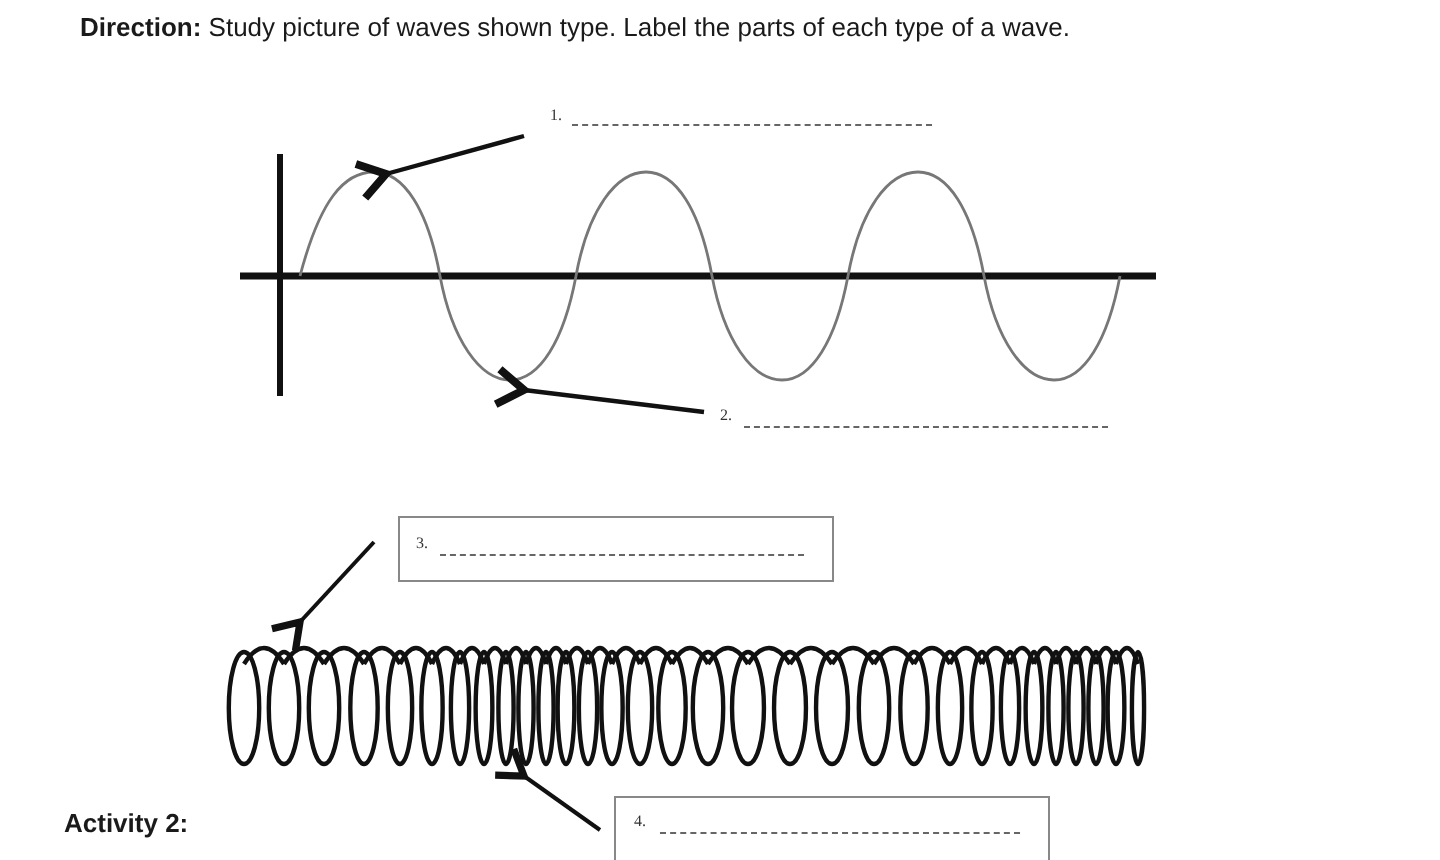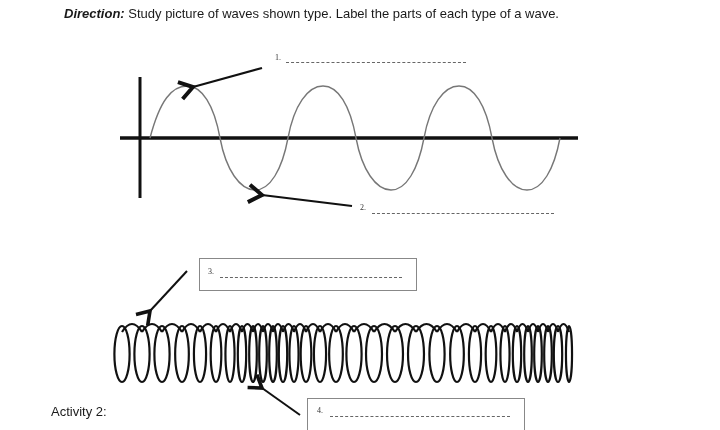--- a/index.html
+++ b/index.html
@@ -1,23 +1,23 @@
 <!DOCTYPE html>
 <html><head>
 <meta charset="utf-8">
 <style>
   html, body { margin:0; padding:0; background:#ffffff; }
   body { width:720px; height:430px; position:relative; overflow:hidden; font-family:"Liberation Sans", sans-serif; color:#1a1a1a; }
   .direction { position:absolute; left:40px; top:6px; font-size:13px; white-space:nowrap; }
-  .direction b { font-style:italic; font-weight:bold;margin-left:24px; }
+  .direction b { font-weight:bold; }
   svg.art { position:absolute; left:0; top:0; }
   .lbl { position:absolute; font-family:"Liberation Serif", serif; font-size:8px; color:#333; }
   .blank { position:absolute; border-bottom:1px dashed #666; height:0; }
   .box { position:absolute; border:1.5px solid #888; background:#fff; box-sizing:border-box; }
-  .activity { position:absolute; left:51px; top:404px; font-size:13px; font-weight:normal; }
+  .activity { position:absolute; left:32px; top:404px; font-size:13px; font-weight:bold; }
 </style>
 </head>
 <body>
 
 <div class="direction">
   <b>Direction:</b><span> Study picture of waves shown type. Label the parts of each type of a wave.</span>
 </div>
 
 <svg class="art" width="720" height="430" viewBox="0 0 720 430">
   <defs>

